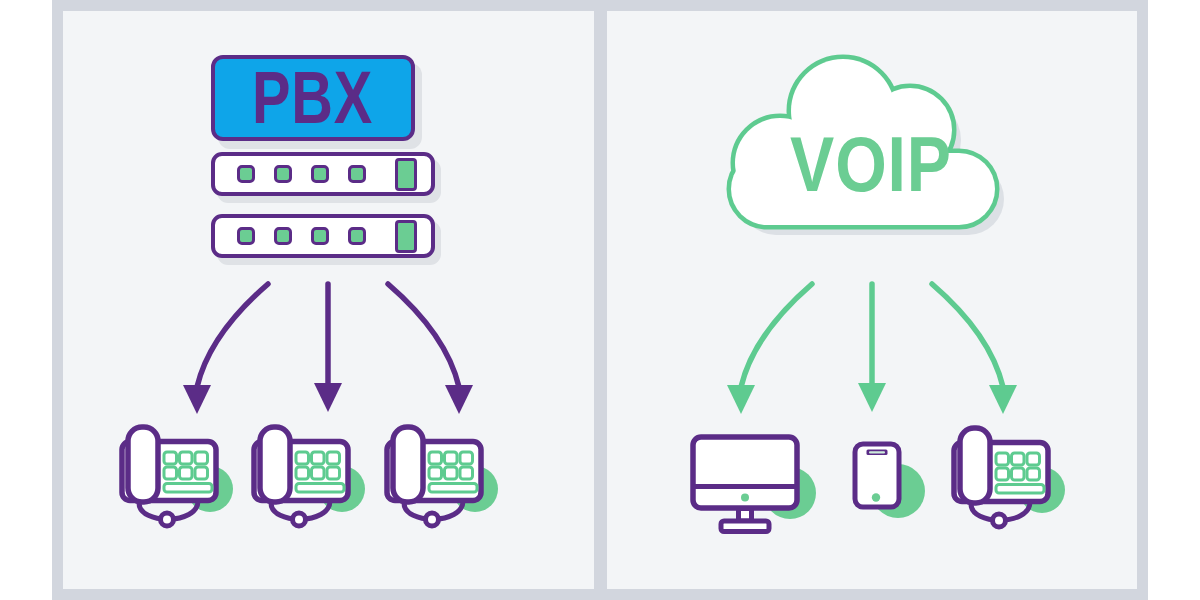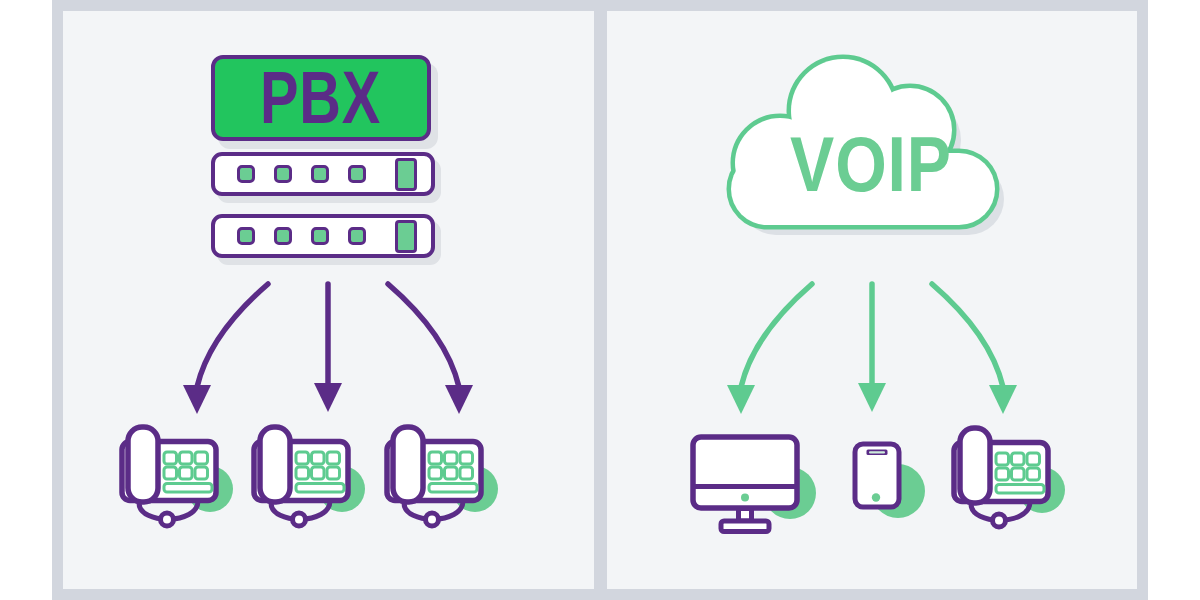--- a/index.html
+++ b/index.html
@@ -11,22 +11,22 @@
   .stage{position:relative;width:1200px;height:600px;}
   .frame{
     position:absolute;left:52px;top:0;width:1096px;height:600px;
     background:#d2d6de;box-sizing:border-box;padding:11px;
     display:flex;gap:13px;
   }
   .panel{position:relative;flex:1;background:#f3f5f7;overflow:hidden;}
 
   
   .pbx-box{
-    position:absolute;left:148px;top:44px;width:220px;height:86px;
-    background:#22c55e;border:4px solid #5b2c87;border-radius:12px;
+    position:absolute;left:148px;top:44px;width:204px;height:86px;
+    background:#0ea5e9;border:4px solid #5b2c87;border-radius:12px;
     box-shadow:7px 8px 0 #dfe2e6;box-sizing:border-box;
     display:flex;align-items:center;justify-content:center;
   }
   .pbx-title{
     font-size:74px;font-weight:700;color:#5b2c87;line-height:74px;
     transform:scaleX(0.78);letter-spacing:1px;white-space:nowrap;
   }
   .server-row{
     position:absolute;left:148px;width:224px;height:44px;
     background:#fff;border:4px solid #5b2c87;border-radius:11px;

